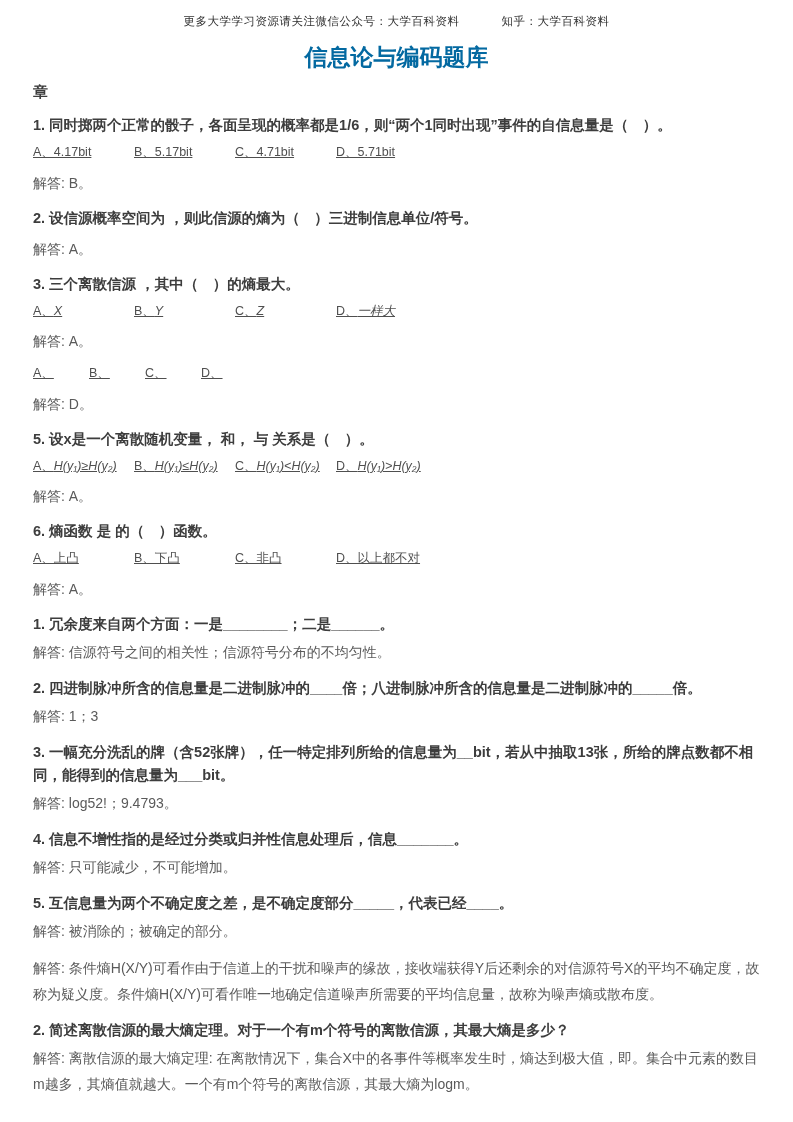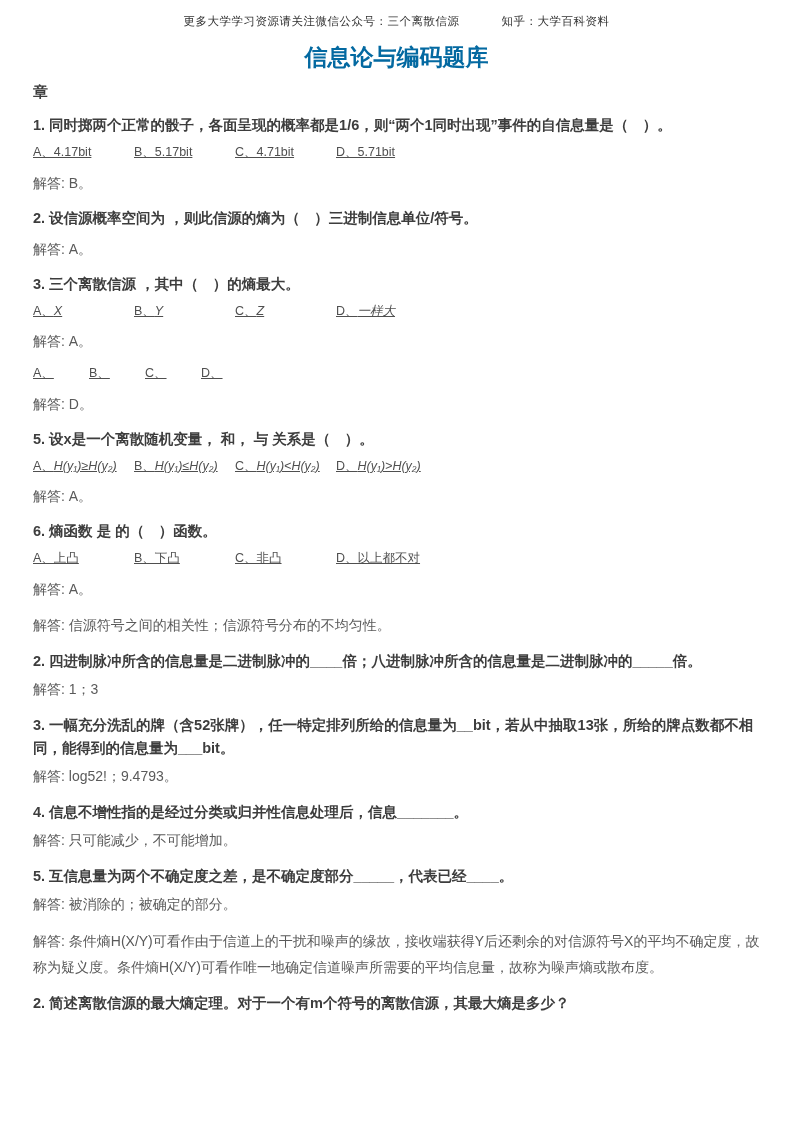--- a/index.html
+++ b/index.html
@@ -60,21 +60,21 @@
     color: #5a5a5a;
     line-height: 1.85;
   }
   .q-block.qa .q-title { margin-bottom: 4px; }
   .q-block.qa { margin-bottom: 11px; }
 </style>
 </head>
 <body>
 
 <div class="doc-header">
-  <span class="hdr-left">更多大学学习资源请关注微信公众号：三个离散信源</span><span class="hdr-right">知乎：大学百科资料</span>
+  <span class="hdr-left">更多大学学习资源请关注微信公众号：大学百科资料</span><span class="hdr-right">知乎：大学百科资料</span>
 </div>
 
 <h1 class="doc-title">信息论与编码题库</h1>
 
 <div class="chapter">章</div>
 
 <div id="choice-section">
   <section class="q-block">
     <p class="q-title">1. 同时掷两个正常的骰子，各面呈现的概率都是1/6，则“两个1同时出现”事件的自信息量是（　）。</p>
     <p class="q-options"><span class="q-option">A、4.17bit</span><span class="q-option">B、5.17bit</span><span class="q-option">C、4.71bit</span><span class="q-option">D、5.71bit</span></p>
@@ -104,20 +104,21 @@
   </section>
 
   <section class="q-block">
     <p class="q-title">6. 熵函数 是 的（　）函数。</p>
     <p class="q-options"><span class="q-option">A、上凸</span><span class="q-option">B、下凸</span><span class="q-option">C、非凸</span><span class="q-option">D、以上都不对</span></p>
     <p class="q-answer">解答: A。</p>
   </section>
 </div>
 <div id="fill-section">
   <section class="q-block qa">
+    <p class="q-title">1. 冗余度来自两个方面：一是________；二是______。</p>
     <p class="q-answer">解答: 信源符号之间的相关性；信源符号分布的不均匀性。</p>
   </section>
 
   <section class="q-block qa">
     <p class="q-title">2. 四进制脉冲所含的信息量是二进制脉冲的____倍；八进制脉冲所含的信息量是二进制脉冲的_____倍。</p>
     <p class="q-answer">解答: 1；3</p>
   </section>
 
   <section class="q-block qa">
     <p class="q-title">3. 一幅充分洗乱的牌（含52张牌），任一特定排列所给的信息量为__bit，若从中抽取13张，所给的牌点数都不相同，能得到的信息量为___bit。</p>
@@ -134,15 +135,16 @@
     <p class="q-answer">解答: 被消除的；被确定的部分。</p>
   </section>
 </div>
 <div id="short-section">
   <section class="q-block qa">
     <p class="q-answer">解答: 条件熵H(X/Y)可看作由于信道上的干扰和噪声的缘故，接收端获得Y后还剩余的对信源符号X的平均不确定度，故称为疑义度。条件熵H(X/Y)可看作唯一地确定信道噪声所需要的平均信息量，故称为噪声熵或散布度。</p>
   </section>
 
   <section class="q-block qa">
     <p class="q-title">2. 简述离散信源的最大熵定理。对于一个有m个符号的离散信源，其最大熵是多少？</p>
+    <p class="q-answer">解答: 离散信源的最大熵定理: 在离散情况下，集合X中的各事件等概率发生时，熵达到极大值，即。集合中元素的数目m越多，其熵值就越大。一个有m个符号的离散信源，其最大熵为logm。</p>
   </section>
 
 </div>
 
 </body></html>

